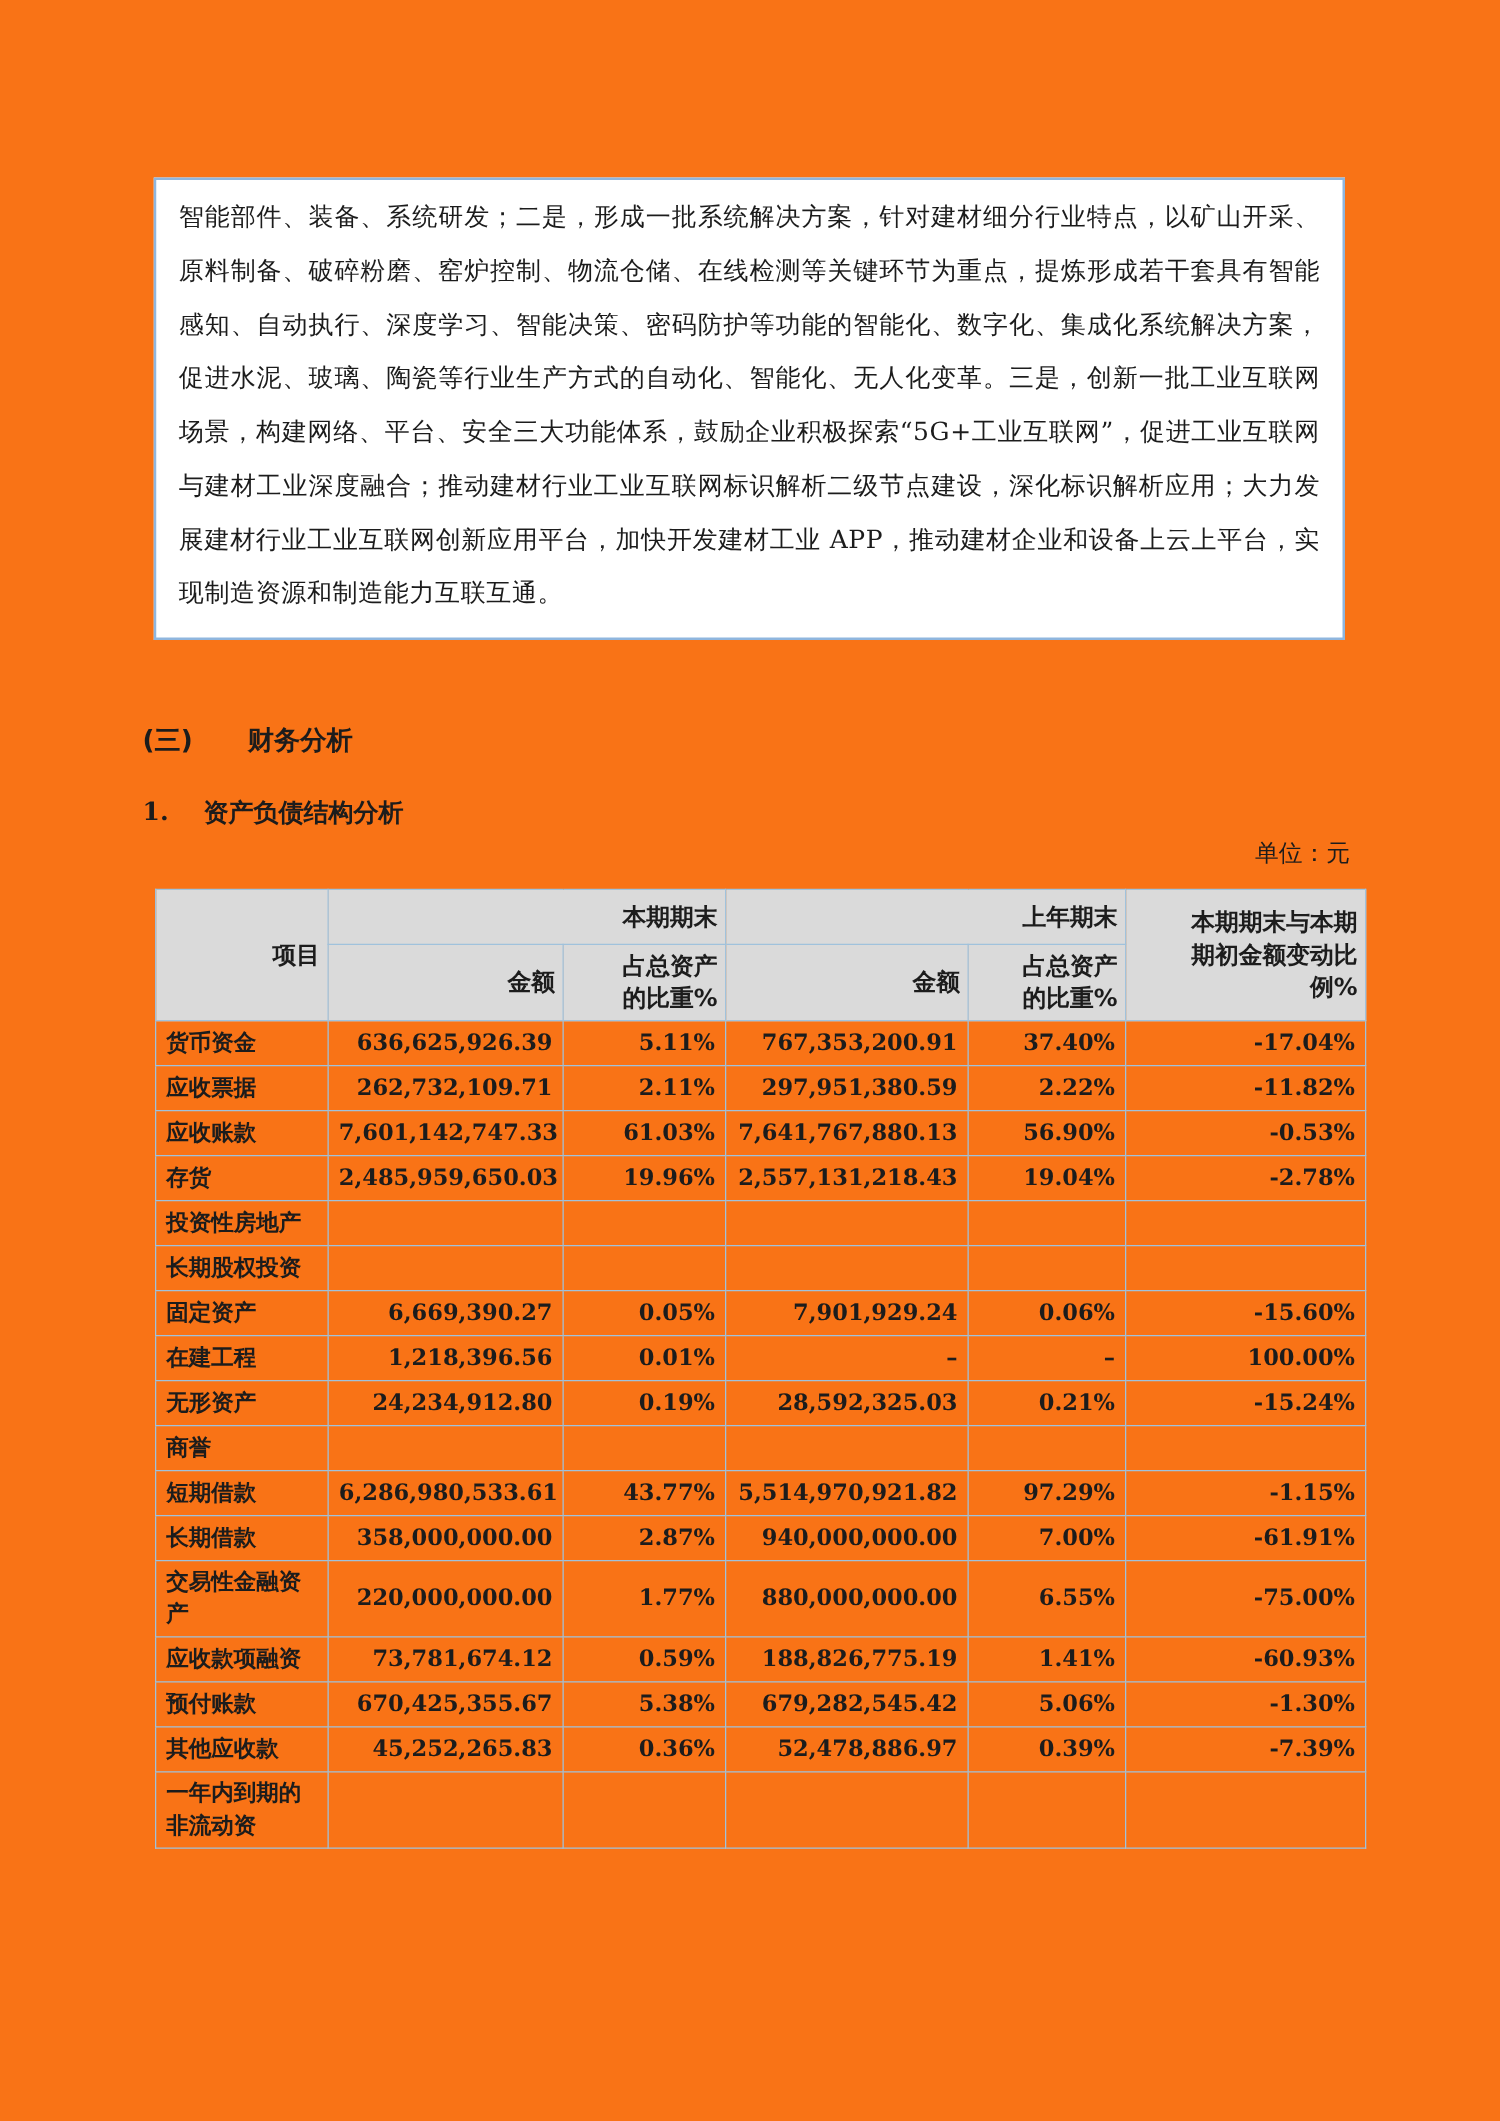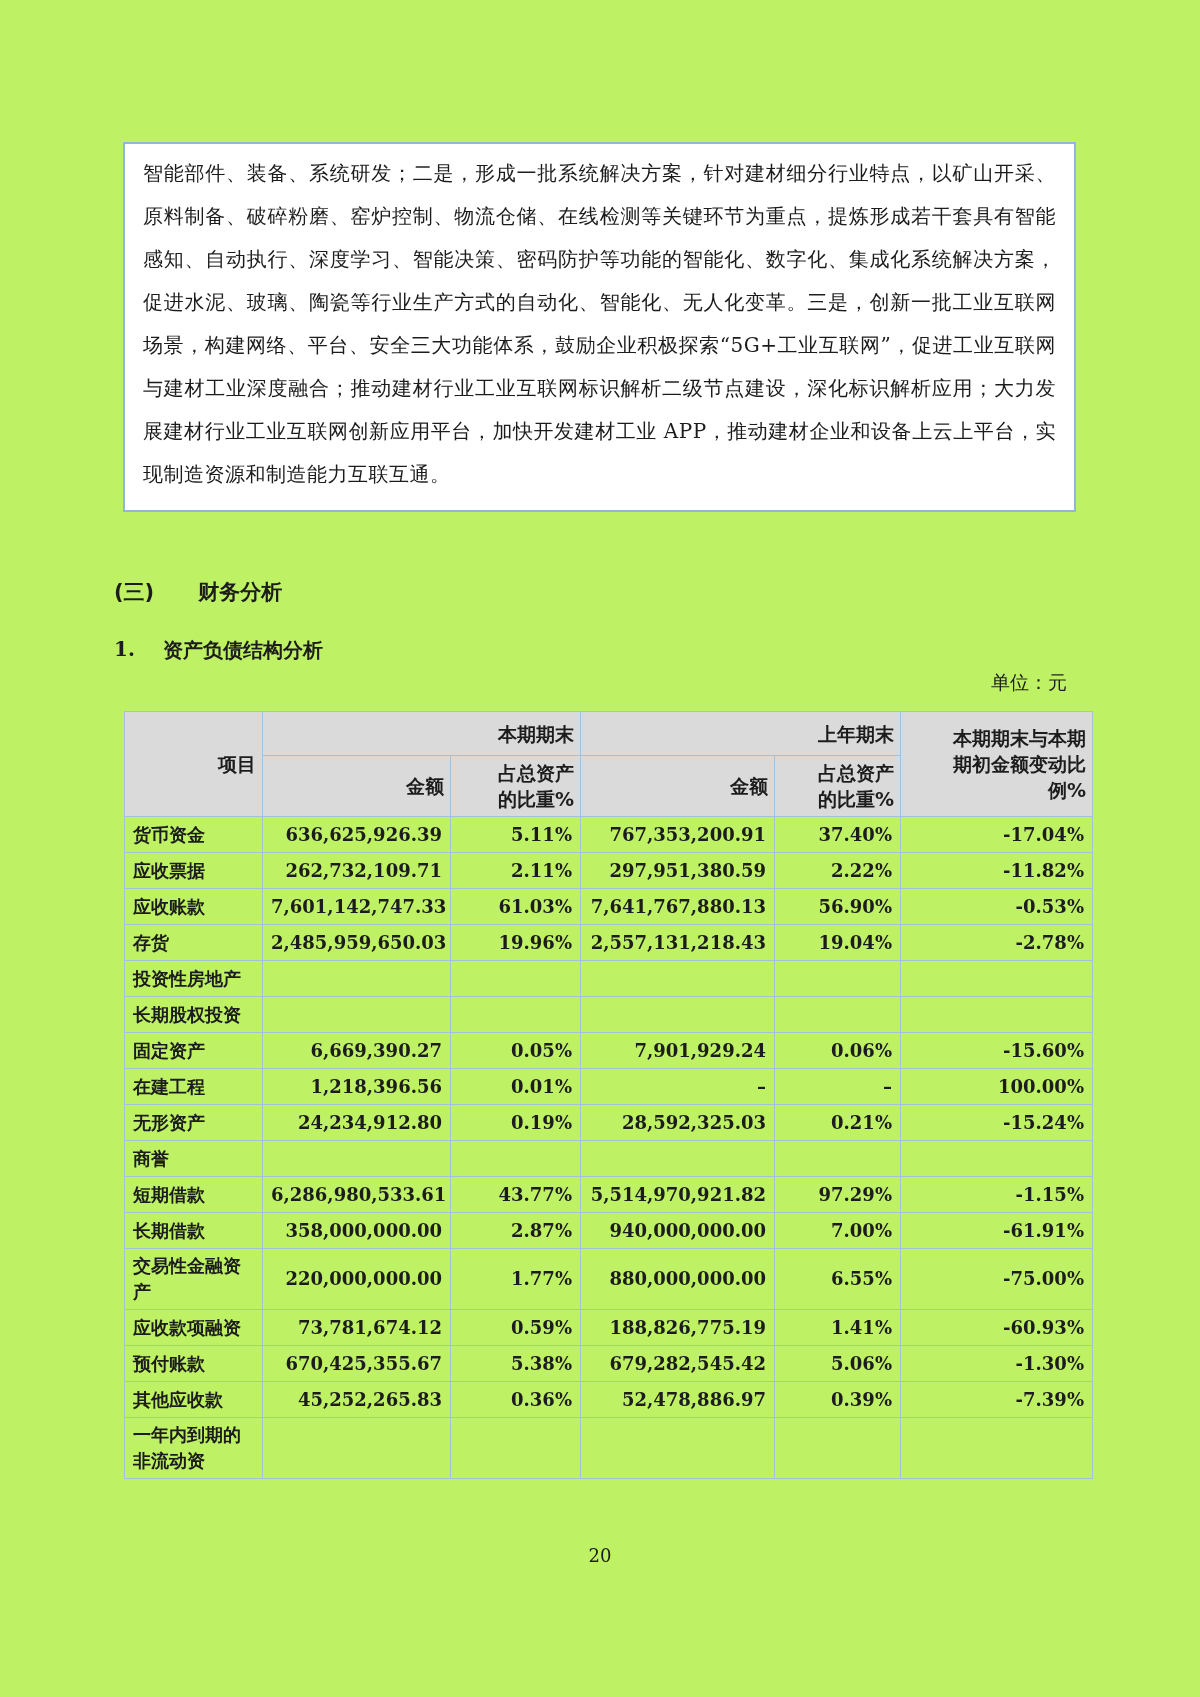--- a/index.html
+++ b/index.html
@@ -6,21 +6,21 @@
   html, body { background: #ffffff; }
   body {
     width: 1200px; height: 1697px;
     font-family: "DejaVu Serif", "Liberation Serif", serif;
     color: #1c1c1c;
     position: relative;
   }
   .page {
     position: absolute; inset: 0;
     width: 1200px; height: 1697px;
-    background: #bef264;
+    background: #f97316;
     overflow: hidden;
   }
   .callout {
     position: absolute;
     left: 123px; top: 142px; width: 953px;
     border: 2px solid #8fb6de;
     padding: 8px 18px 14px 18px;
     font-size: 20px;
     line-height: 43px;
     text-align: justify;
@@ -35,21 +35,21 @@
   }
   .section-heading .sec-num { margin-right: 44px; }
   .subsection-heading {
     position: absolute; left: 114px; top: 637px;
     font-family: "DejaVu Sans", "Liberation Sans", sans-serif;
     font-weight: bold; font-size: 20px;
     display: flex;
   }
   .subsection-heading .sub-num { margin-right: 28px; font-family: "DejaVu Serif", serif; font-weight: bold; }
   .unit-label {
-    position: absolute; left: 115px; top: 670px; width: 952px;
+    position: absolute; left: 128px; top: 670px; width: 952px;
     text-align: right; font-size: 19px;
   }
   table.fin {
     position: absolute; left: 124px; top: 711px; width: 968px;
     border-collapse: collapse;
     table-layout: fixed;
     font-size: 18px;
   }
   table.fin th, table.fin td {
     border: 1px solid #a0c2dc;
@@ -259,15 +259,14 @@
           <td class="c0">一年内到期的非流动资</td>
           <td class="c1"></td>
           <td class="c2"></td>
           <td class="c3"></td>
           <td class="c4"></td>
           <td class="c5"></td>
         </tr>
       </tbody>
   </table>
 
-  <div class="page-number">20</div>
 
 </div>
 
 </body></html>

